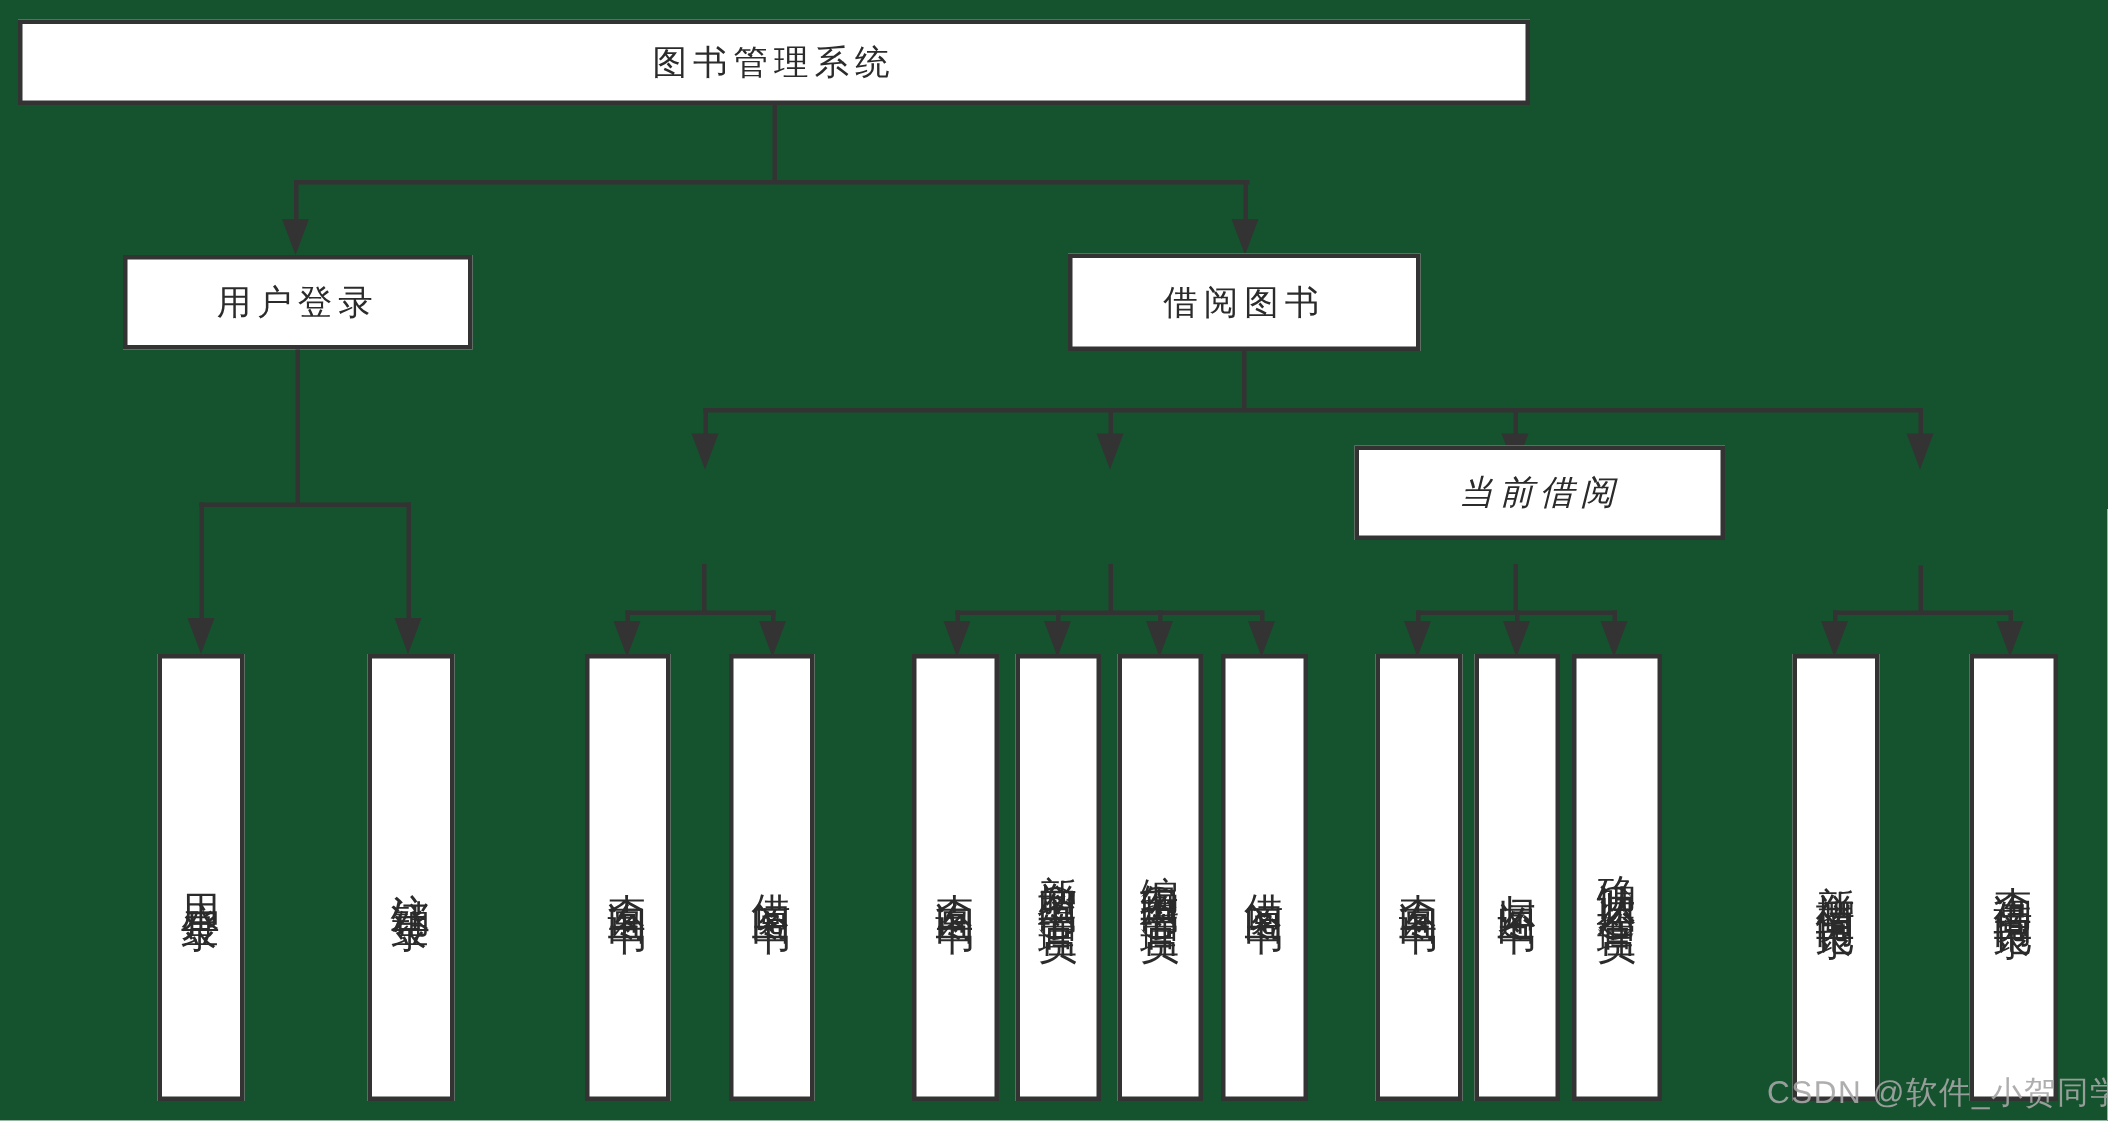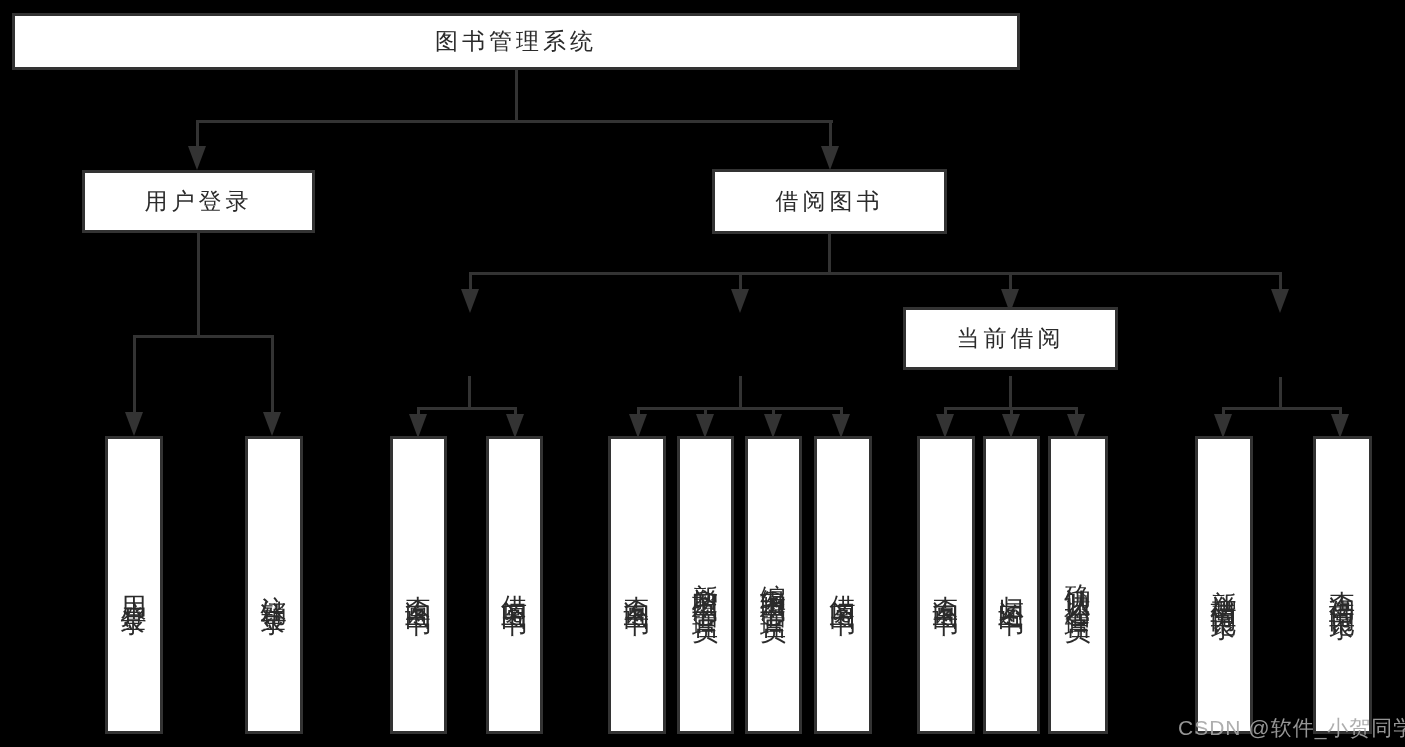--- a/index.html
+++ b/index.html
@@ -1,17 +1,17 @@
 <!DOCTYPE html>
 <html><head>
 <meta charset="utf-8">
 <style>
   html,body{margin:0;padding:0;background:#ffffff;}
   .canvas{
-    position:relative;width:1405px;height:747px;background:#000000;
+    position:relative;width:1405px;height:747px;background:#14532d;
     font-family:"Liberation Sans","DejaVu Sans",sans-serif;overflow:hidden;
   }
   .box{
     position:absolute;box-sizing:border-box;border:3px solid #333333;background:#ffffff;
     display:flex;align-items:center;justify-content:center;
     color:#2b2b2b;font-size:23px;letter-spacing:4px;white-space:nowrap;
   }
   .vboxwrap{
     position:absolute;box-sizing:border-box;border:3px solid #333333;background:#ffffff;
     display:flex;align-items:center;justify-content:center;
@@ -66,21 +66,21 @@
   <div class="hline" style="left:469px;top:272px;width:813px;"></div>
   <div class="vline" style="left:469px;top:272px;height:20px;"></div>
   <div class="arrow" style="left:461px;top:289px;"></div>
   <div class="vline" style="left:739px;top:272px;height:20px;"></div>
   <div class="arrow" style="left:731px;top:289px;"></div>
   <div class="vline" style="left:1009px;top:272px;height:20px;"></div>
   <div class="arrow" style="left:1001px;top:289px;"></div>
   <div class="vline" style="left:1279px;top:272px;height:20px;"></div>
   <div class="arrow" style="left:1271px;top:289px;"></div>
 
-  <div class="box" style="left:903px;top:307px;width:215px;height:63px;">
+  <div class="box" style="left:903px;top:297px;width:247px;height:63px;font-style:italic;">
     <span>当前借阅</span>
   </div>
 
   <div class="vline" style="left:468px;top:376px;height:34px;"></div>
   <div class="hline" style="left:417px;top:407px;width:100px;"></div>
   <div class="vline" style="left:417px;top:407px;height:9px;"></div>
   <div class="arrow" style="left:409px;top:414px;"></div>
   <div class="vline" style="left:514px;top:407px;height:9px;"></div>
   <div class="arrow" style="left:506px;top:414px;"></div>
 

